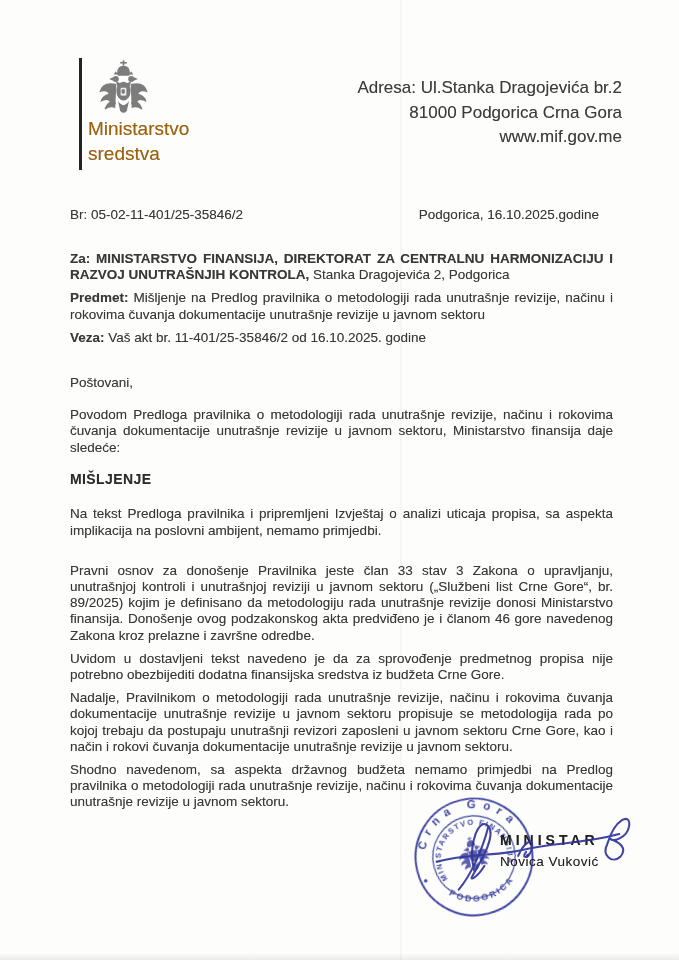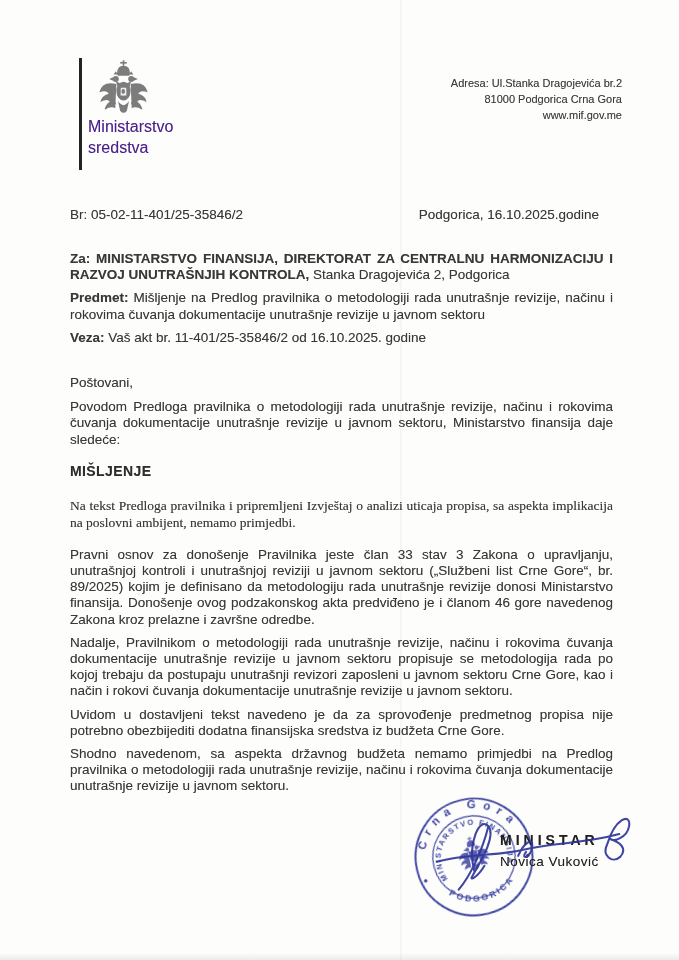--- a/index.html
+++ b/index.html
@@ -8,34 +8,34 @@
     font-family:"Liberation Sans","DejaVu Sans",sans-serif;color:#383838;
   }
   .scan-text{text-shadow:0 0 .5px rgba(70,70,70,.45);}
   .fold-line{position:absolute;left:400px;top:0;width:2px;height:100%;background:rgba(100,100,100,.045);}
   .bottom-edge{position:absolute;left:0;bottom:0;width:100%;height:7px;
     background:linear-gradient(to bottom,rgba(0,0,0,0),rgba(0,0,0,.07));}
 
   
   .vrule{position:absolute;left:79px;top:58px;width:2.5px;height:112px;background:#232323;}
   .emblem{position:absolute;left:96px;top:59px;width:55px;height:62px;filter:blur(.3px);opacity:.88;}
-  .orgname{position:absolute;left:88px;top:116px;font-size:16px;line-height:1.32;color:#4c1d95;}
-  .addr{position:absolute;right:57px;top:76px;text-align:right;font-size:11px;line-height:1.45;color:#3c3c3c;margin-left:38px;}
+  .orgname{position:absolute;left:88px;top:116px;font-size:19px;line-height:1.32;color:#a16207;}
+  .addr{position:absolute;right:57px;top:76px;text-align:right;font-size:17px;line-height:1.45;color:#3c3c3c;margin-left:38px;}
 
   
   .refrow{position:absolute;left:70px;right:80px;top:207px;display:flex;justify-content:space-between;font-size:13.5px;}
 
   
   .content{position:absolute;left:70px;right:66px;top:251px;font-size:13.5px;line-height:1.2;text-align:justify;}
   .content p{margin:0 0 7px;}
   p.related{margin-bottom:0;}
-  p.salutation{margin-top:29px;margin-bottom:8px;text-align:left;}
+  p.salutation{margin-top:29px;margin-bottom:16px;text-align:left;}
   .em-i{}
   h1.heading{font-size:14px;font-weight:bold;text-align:left;letter-spacing:.4px;margin:15px 0 19px;color:#2c2c2c;}
-  p.para-first{margin-bottom:16px;font-family:Liberation Serif, serif;}
+  p.para-first{margin-bottom:24px;}
   p.closing{margin-top:31px;text-align:left;}
 
   
   .sig-area{position:absolute;left:405px;top:786px;width:260px;height:150px;}
   .stamp{position:absolute;left:2px;top:4px;width:134px;height:134px;transform:rotate(-14deg);opacity:.92;filter:blur(.25px);}
   .minister{position:absolute;left:95px;top:46px;color:#1f1f1f;}
   .minister .title{font-weight:bold;font-size:14px;letter-spacing:4px;}
   .minister .name{font-size:13.5px;margin-top:6px;letter-spacing:.5px;}
   .autograph{position:absolute;left:18px;top:12px;width:218px;height:96px;opacity:.92;}
 </style>
@@ -96,22 +96,22 @@
     <p class="related">
       <strong>Veza:</strong><span> Vaš akt br. 11-401/25-35846/2 od 16.10.2025. godine</span>
     </p>
     <p class="salutation">Poštovani,</p>
     <p>
       <span>Povodom </span><span class="em-i">Predloga pravilnika o metodologiji rada unutrašnje revizije, načinu i rokovima čuvanja dokumentacije unutrašnje revizije u javnom sektoru</span><span>, Ministarstvo finansija daje sledeće:</span>
     </p>
     <h1 class="heading">MIŠLJENJE</h1>
     <p class="para-first">Na tekst Predloga pravilnika i pripremljeni Izvještaj o analizi uticaja propisa, sa aspekta implikacija na poslovni ambijent, nemamo primjedbi.</p>
     <p>Pravni osnov za donošenje Pravilnika jeste član 33 stav 3 Zakona o upravljanju, unutrašnjoj kontroli i unutrašnjoj reviziji u javnom sektoru („Službeni list Crne Gore“, br. 89/2025) kojim je definisano da metodologiju rada unutrašnje revizije donosi Ministarstvo finansija. Donošenje ovog podzakonskog akta predviđeno je i članom 46 gore navedenog Zakona kroz prelazne i završne odredbe.</p>
+    <p>Uvidom u dostavljeni tekst navedeno je da za sprovođenje predmetnog propisa nije potrebno obezbijediti dodatna finansijska sredstva iz budžeta Crne Gore.</p>
     <p>Nadalje, Pravilnikom o metodologiji rada unutrašnje revizije, načinu i rokovima čuvanja dokumentacije unutrašnje revizije u javnom sektoru propisuje se metodologija rada po kojoj trebaju da postupaju unutrašnji revizori zaposleni u javnom sektoru Crne Gore, kao i način i rokovi čuvanja dokumentacije unutrašnje revizije u javnom sektoru.</p>
-    <p>Uvidom u dostavljeni tekst navedeno je da za sprovođenje predmetnog propisa nije potrebno obezbijediti dodatna finansijska sredstva iz budžeta Crne Gore.</p>
     <p>Shodno navedenom, sa aspekta državnog budžeta nemamo primjedbi na Predlog pravilnika o metodologiji rada unutrašnje revizije, načinu i rokovima čuvanja dokumentacije unutrašnje revizije u javnom sektoru.</p>
   </div>
 
   <div class="sig-area">
     <svg class="stamp" viewBox="0 0 140 140" xmlns="http://www.w3.org/2000/svg" xmlns:xlink="http://www.w3.org/1999/xlink">
       <defs>
         <path id="arcTop" d="M 19,70 A 51,51 0 0 1 121,70"></path>
         <path id="arcInner" d="M 37,83 A 35,35 0 1 1 103,83"></path>
         <path id="arcBottom" d="M 24,86 A 50,50 0 0 0 116,86"></path>
       </defs>

